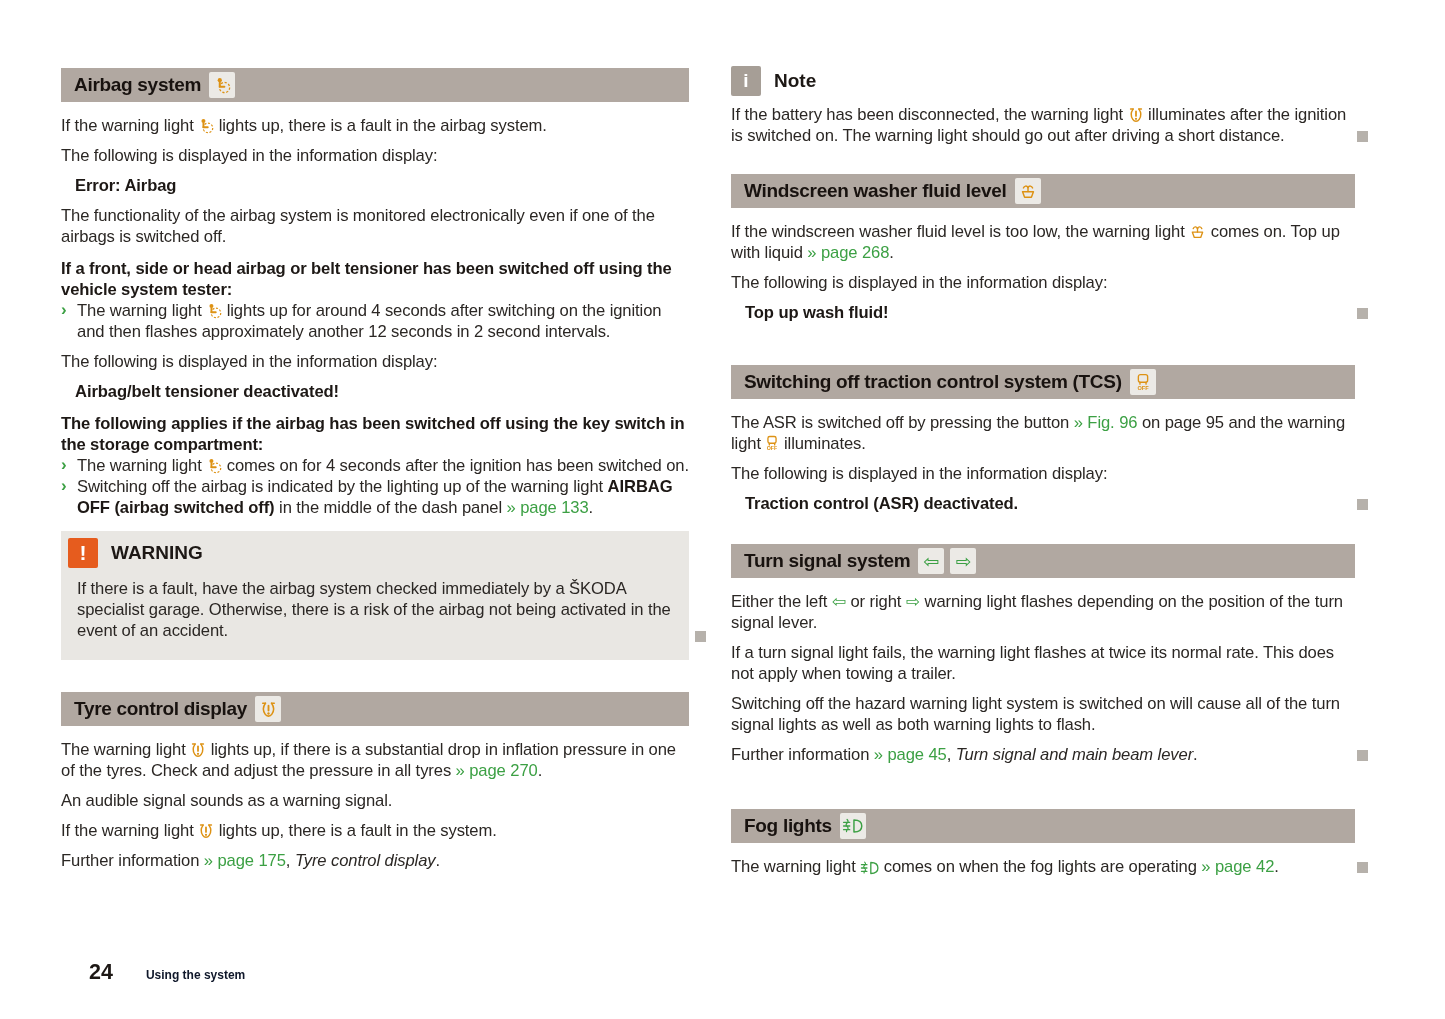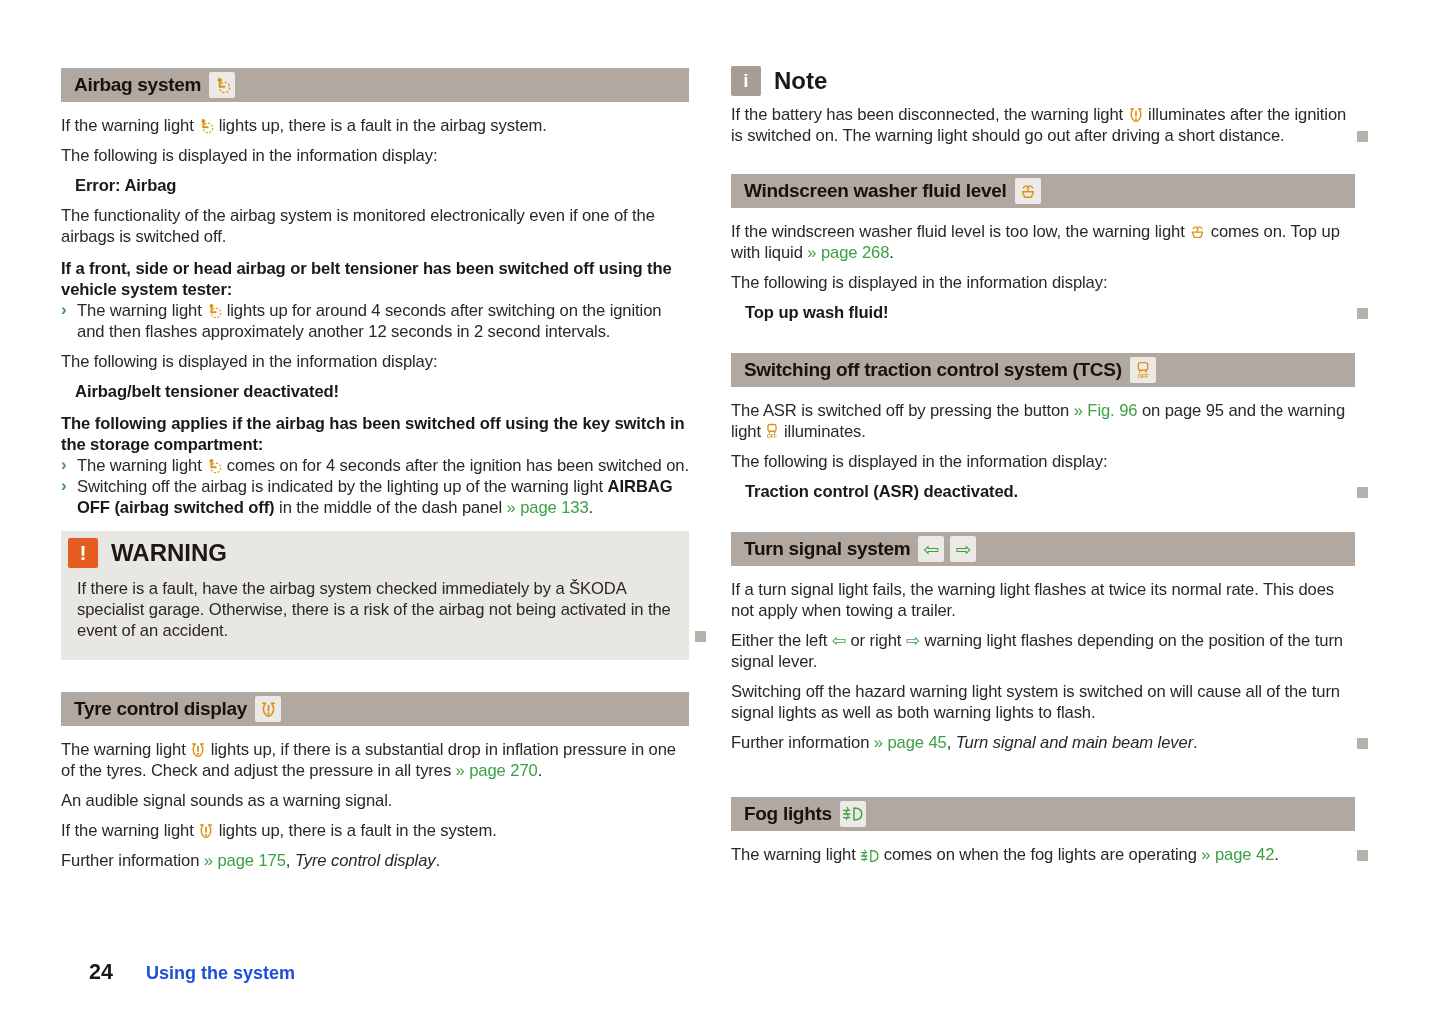--- a/index.html
+++ b/index.html
@@ -26,34 +26,34 @@
 
   .icon-inline{display:inline-block;vertical-align:-3px;line-height:0;}
   .arrow{color:#3ca044;font-family:"DejaVu Sans",sans-serif;font-size:17px;line-height:1;}
   .chip .arrow{font-size:19px;}
 
   .warnbox{background:#e9e7e3;margin-top:13px;padding:7px 16px 19px 7px;position:relative;}
   .headrow{display:flex;align-items:center;gap:13px;}
   .sq{width:30px;height:30px;display:flex;align-items:center;justify-content:center;color:#fff;font-weight:bold;border-radius:2px;flex:0 0 auto;}
   .sq-warn{background:#e65c1e;font-size:21px;}
   .sq-note{background:#a69e96;font-size:19px;}
-  .headrow .htitle{font-size:24px;font-weight:bold;color:#1d1815;}
+  .headrow .htitle{font-size:19px;font-weight:bold;color:#1d1815;}
   .warnbody{margin:10px 2px 0 9px;}
 
   .noteblock{position:relative;}
   .noteblock .headrow{margin-bottom:2px;}
   .notebody{margin-top:8px;}
 
   .endmark{position:absolute;width:11px;height:11px;background:#b6b1ab;}
   .em-p{right:-13px;bottom:4px;}
   .em-warn{right:-17px;bottom:18px;}
 
   .footer{position:absolute;left:61px;top:960px;display:flex;align-items:baseline;gap:33px;margin-left:28px;}
   .pagenum{font-size:21.5px;font-weight:bold;color:#1d1815;}
-  .seclabel{font-size:18px;font-weight:bold;color:#1d4ed8;}
+  .seclabel{font-size:12px;font-weight:bold;color:#0f172a;}
 </style>
 </head>
 <body>
 
 <div class="page">
 
   <div class="col col-left">
 
     <section>
       <div class="hdr first">
@@ -184,21 +184,21 @@
                 <path d="M10 5.4 C8.6 2.8 5.6 3.2 4.6 5.8"></path>
                 <path d="M10 5.4 C11.4 2.8 14.4 3.2 15.4 5.8"></path>
               </g>
             </svg></span><span> comes on. Top up with liquid </span><span class="link">» page 268</span><span>.</span></p>
 
       <p>The following is displayed in the information display:</p>
       <p class="msg rel"><span>Top up wash fluid!</span><span class="endmark em-p"></span></p>
     </section>
 
     <section>
-      <div class="hdr" style="margin-top:30px;">
+      <div class="hdr" style="margin-top:42px;">
         <span class="hdr-title">Switching off traction control system (TCS)</span>
         <span class="chip">
           <svg width="16" height="20" viewBox="0 0 20 23">
               <g fill="none" stroke="#dd9214" stroke-width="1.7">
                 <rect x="4.2" y="2.2" width="11.6" height="9.6" rx="2.6"></rect>
                 <path d="M6.2 12 v2.2 M13.8 12 v2.2" stroke-linecap="round"></path>
               </g>
               <text x="10" y="21.8" text-anchor="middle" font-size="7" font-weight="bold" fill="#dd9214" font-family="Liberation Sans, sans-serif">OFF</text>
             </svg>
         </span>
@@ -220,23 +220,23 @@
       <div class="hdr" style="margin-top:30px;">
         <span class="hdr-title">Turn signal system</span>
         <span class="chip">
             <span class="arrow">⇦</span>
           </span>
         <span class="chip" style="margin-left:-2px;">
             <span class="arrow">⇨</span>
           </span>
       </div>
 
+      <p><span>Either the left </span><span class="arrow">⇦</span><span> or right </span><span class="arrow">⇨</span><span> warning light flashes depending on the position of the turn signal lever.</span></p>
+
       <p>If a turn signal light fails, the warning light flashes at twice its normal rate. This does not apply when towing a trailer.</p>
-
-      <p><span>Either the left </span><span class="arrow">⇦</span><span> or right </span><span class="arrow">⇨</span><span> warning light flashes depending on the position of the turn signal lever.</span></p>
       <p>Switching off the hazard warning light system is switched on will cause all of the turn signal lights as well as both warning lights to flash.</p>
 
       <p class="rel"><span>Further information </span><span class="link">» page 45</span><span>, </span><span class="italic-inline">Turn signal and main beam lever</span><span>.</span><span class="endmark em-p"></span></p>
     </section>
 
     <section>
       <div class="hdr" style="margin-top:44px;gap:8px;">
         <span class="hdr-title">Fog lights</span>
         <span class="chip">
           <svg width="21" height="16" viewBox="0 0 26 19">

